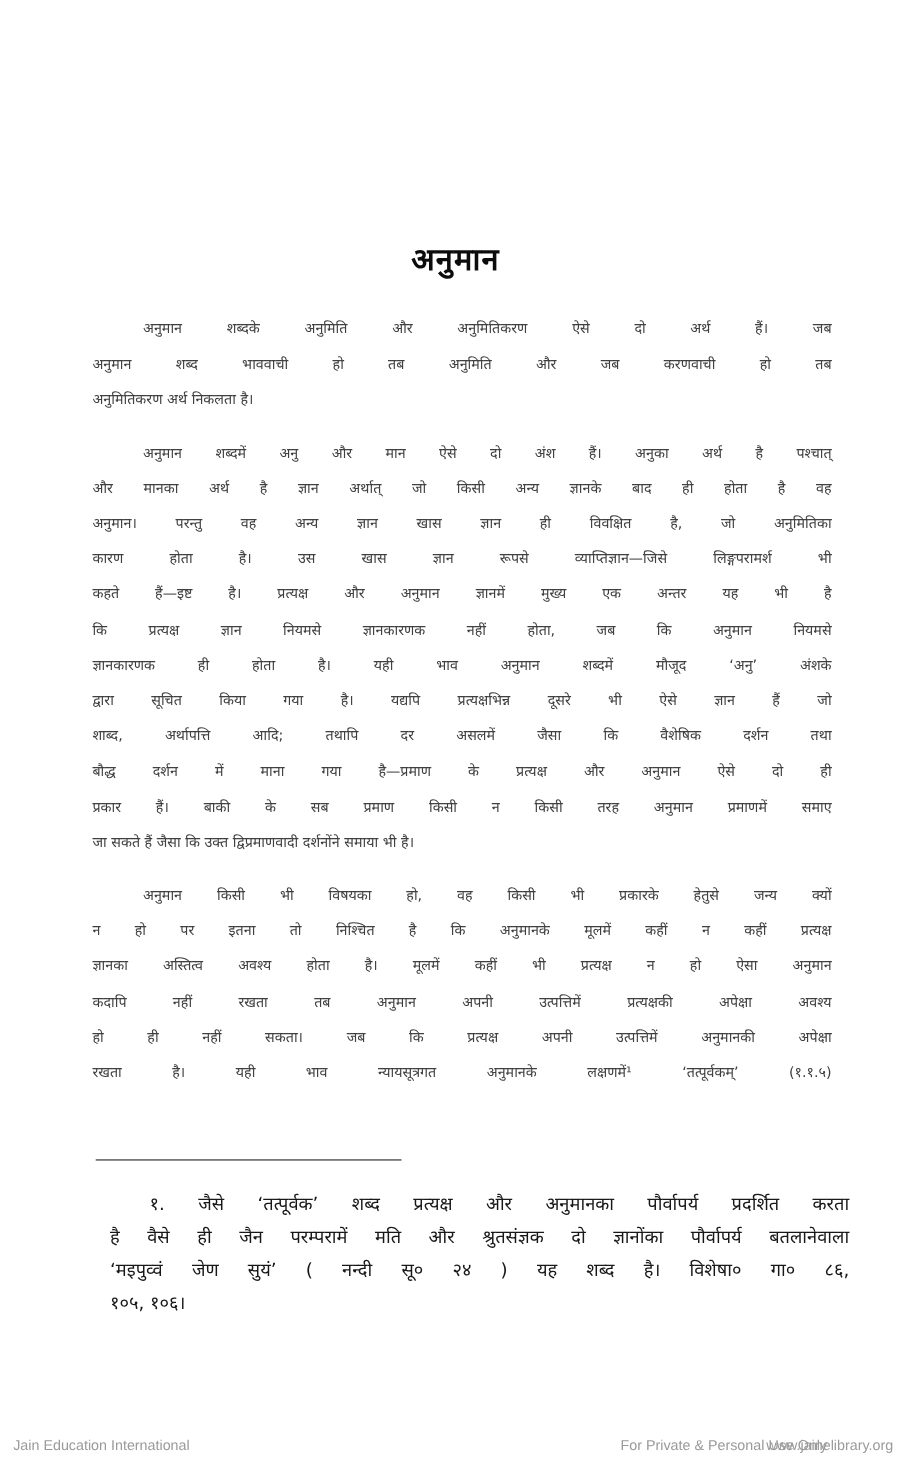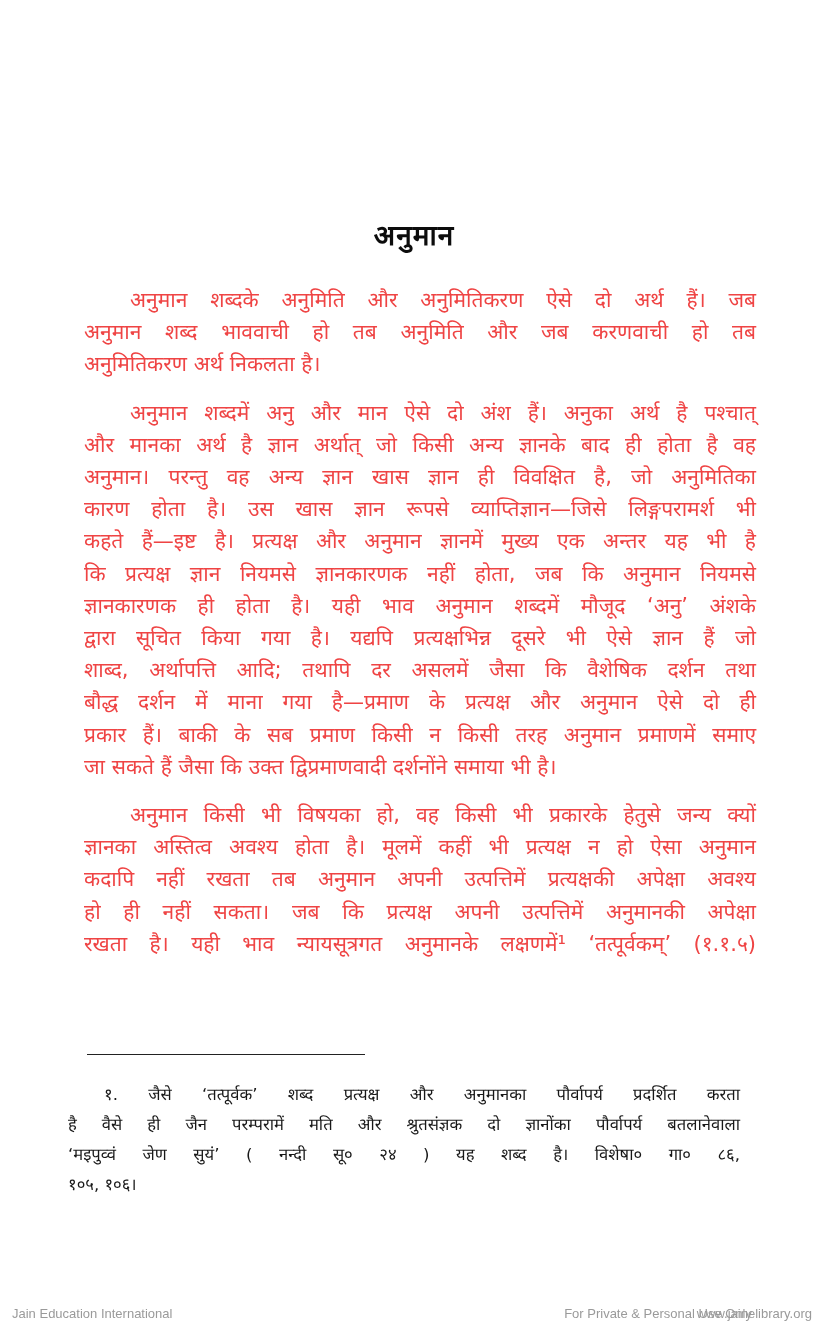--- a/index.html
+++ b/index.html
@@ -9,32 +9,32 @@
   }
   .page-title {
     position: absolute; left: 0; width: 828px; top: 196px;
     text-align: center; font-size: 28px; font-weight: bold; letter-spacing: 1px;
     color: #0c0c0c;
   }
   .body-text {
     position: absolute; left: 84px; width: 672px; top: 284px;
   }
   .para {
-    margin: 0 0 16px 0; font-size: 21px; line-height: 32.2px;
-    text-align: justify; text-indent: 46px; color: #ef4444;
+    margin: 0 0 16px 0; font-size: 13px; line-height: 32.2px;
+    text-align: justify; text-indent: 46px; color: #404040;
   }
   .para .line { display: block; text-indent: 0; white-space: nowrap; text-align-last: justify; text-align: justify; }
   .para .line.first { padding-left: 46px; }
   .para .line.last { text-align-last: left; }
   .footnote-rule {
     position: absolute; left: 87px; top: 1054px; width: 278px; height: 0;
     border-top: 1.5px solid #222;
   }
   .footnotes {
-    position: absolute; left: 68px; width: 672px; top: 1080px;
+    position: absolute; left: 100px; width: 672px; top: 1080px;
   }
   .footnote {
     margin: 0; font-size: 16.6px; line-height: 30px; color: #181818;
   }
   .footnote .line { display: block; white-space: nowrap; text-align: justify; text-align-last: justify; }
   .footnote .line.first { padding-left: 36px; }
   .footnote .line.last { text-align-last: left; }
   .page-footer {
     position: absolute; left: 0; top: 1296px; width: 828px; height: 22px;
     font-family: "Liberation Sans", sans-serif; font-size: 13px; color: #9a9a9a;
@@ -64,20 +64,21 @@
     <span class="line">कि प्रत्यक्ष ज्ञान नियमसे ज्ञानकारणक नहीं होता, जब कि अनुमान नियमसे</span>
     <span class="line">ज्ञानकारणक ही होता है। यही भाव अनुमान शब्दमें मौजूद ‘अनु’ अंशके</span>
     <span class="line">द्वारा सूचित किया गया है। यद्यपि प्रत्यक्षभिन्न दूसरे भी ऐसे ज्ञान हैं जो</span>
     <span class="line">शाब्द, अर्थापत्ति आदि; तथापि दर असलमें जैसा कि वैशेषिक दर्शन तथा</span>
     <span class="line">बौद्ध दर्शन में माना गया है—प्रमाण के प्रत्यक्ष और अनुमान ऐसे दो ही</span>
     <span class="line">प्रकार हैं। बाकी के सब प्रमाण किसी न किसी तरह अनुमान प्रमाणमें समाए</span>
     <span class="line last">जा सकते हैं जैसा कि उक्त द्विप्रमाणवादी दर्शनोंने समाया भी है।</span>
   </p>
   <p class="para">
     <span class="line first">अनुमान किसी भी विषयका हो, वह किसी भी प्रकारके हेतुसे जन्य क्यों</span>
+    <span class="line">न हो पर इतना तो निश्चित है कि अनुमानके मूलमें कहीं न कहीं प्रत्यक्ष</span>
     <span class="line">ज्ञानका अस्तित्व अवश्य होता है। मूलमें कहीं भी प्रत्यक्ष न हो ऐसा अनुमान</span>
     <span class="line">कदापि नहीं रखता तब अनुमान अपनी उत्पत्तिमें प्रत्यक्षकी अपेक्षा अवश्य</span>
     <span class="line">हो ही नहीं सकता। जब कि प्रत्यक्ष अपनी उत्पत्तिमें अनुमानकी अपेक्षा</span>
     <span class="line">रखता है। यही भाव न्यायसूत्रगत अनुमानके लक्षणमें¹ ‘तत्पूर्वकम्’ (१.१.५)</span>
   </p>
 </div>
 
 <div class="footnote-rule"></div>
 
 <div class="footnotes">

